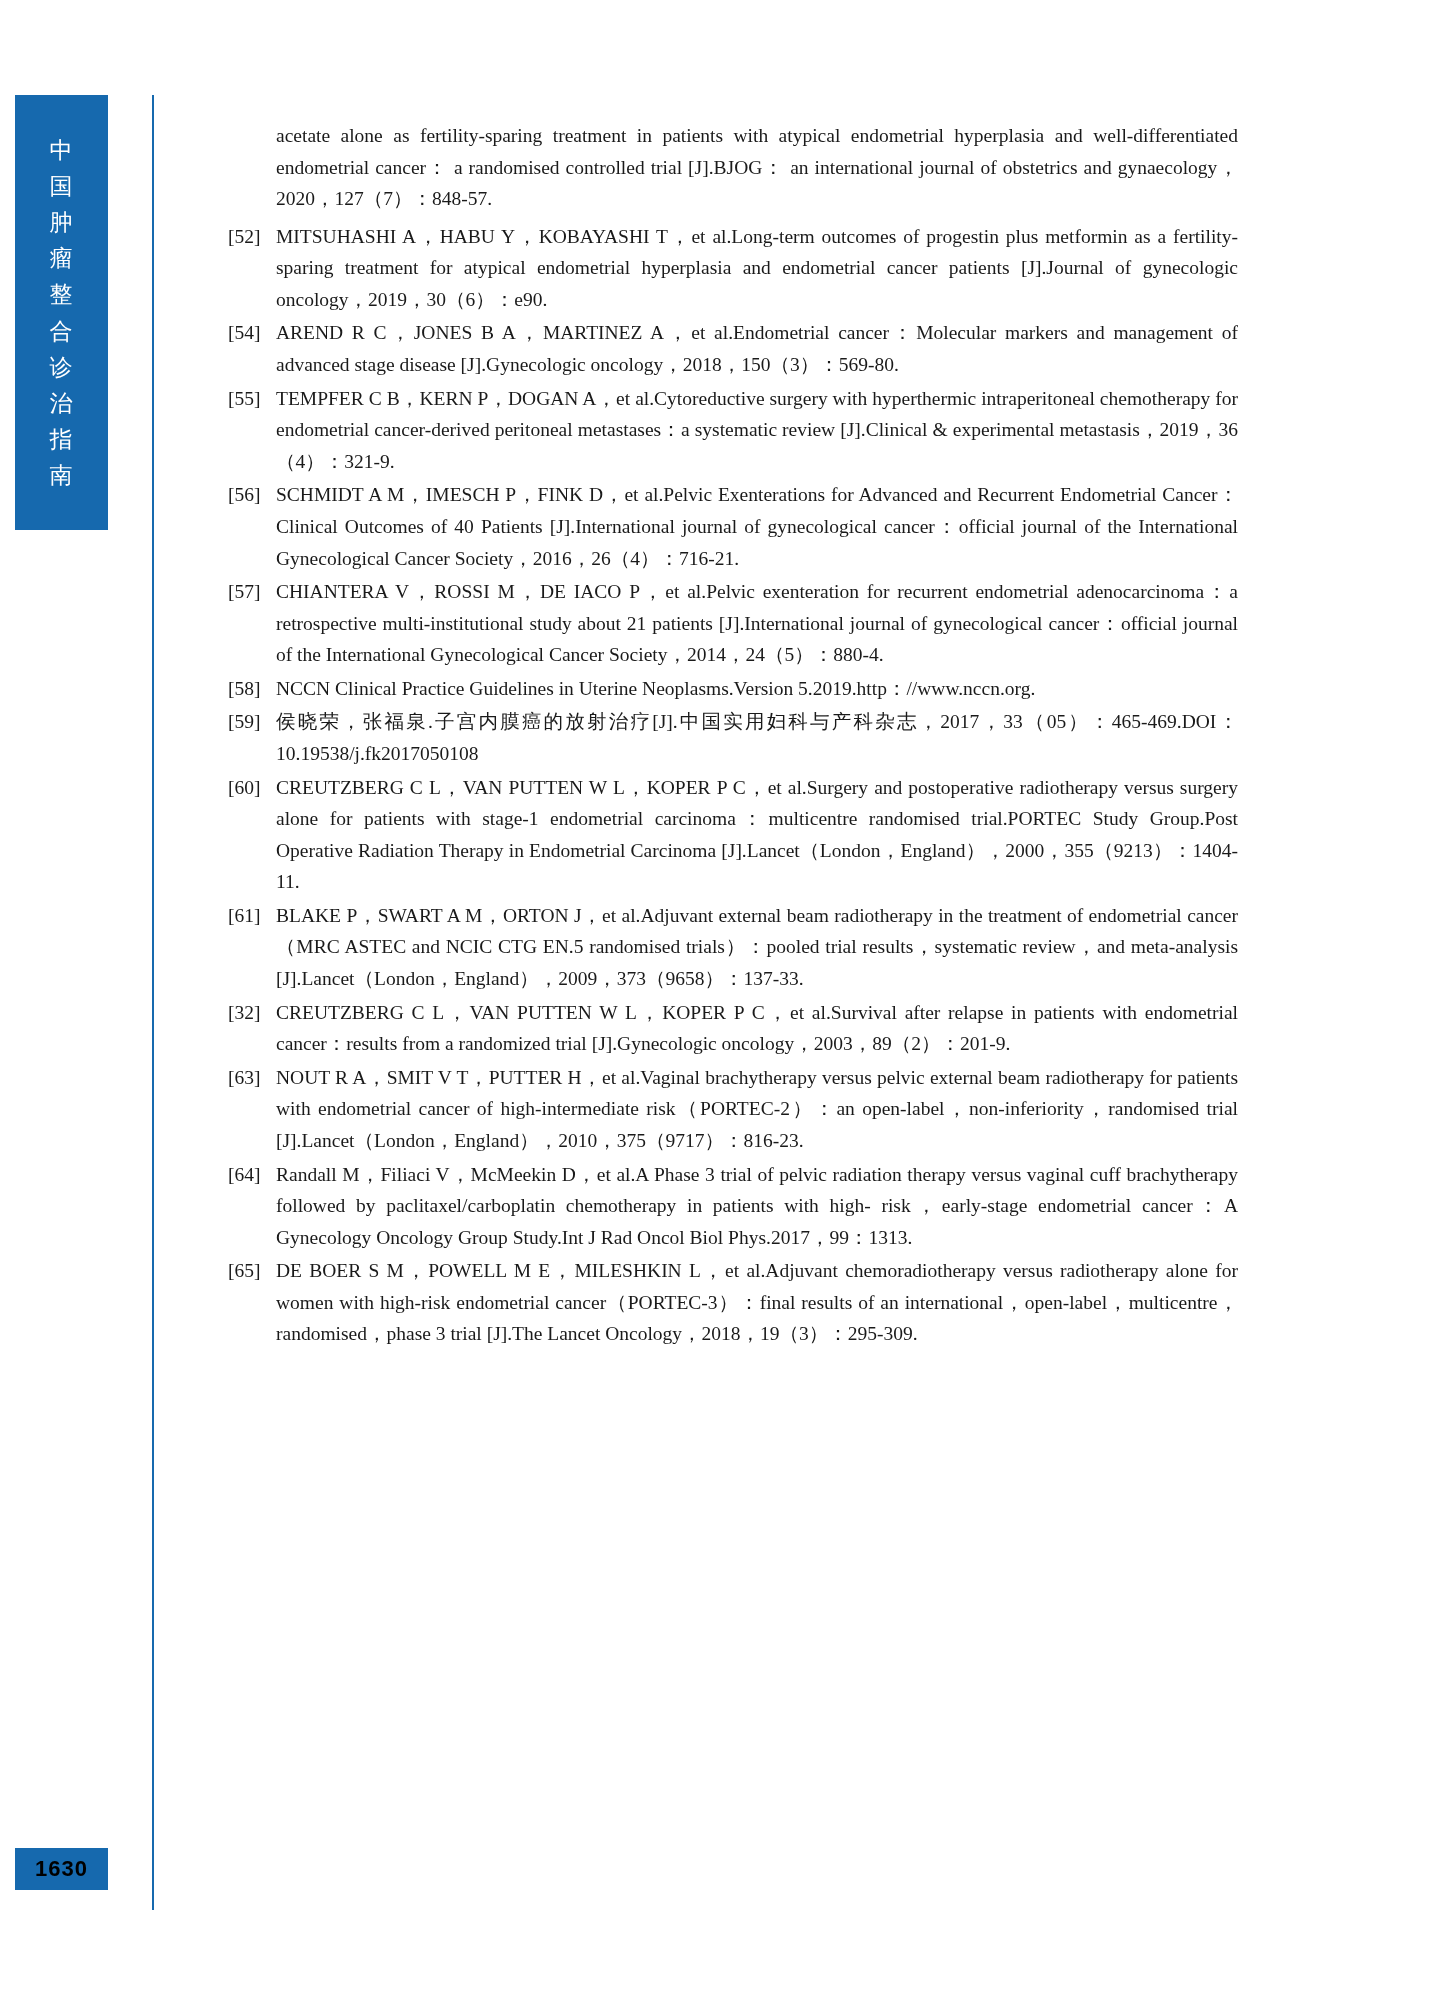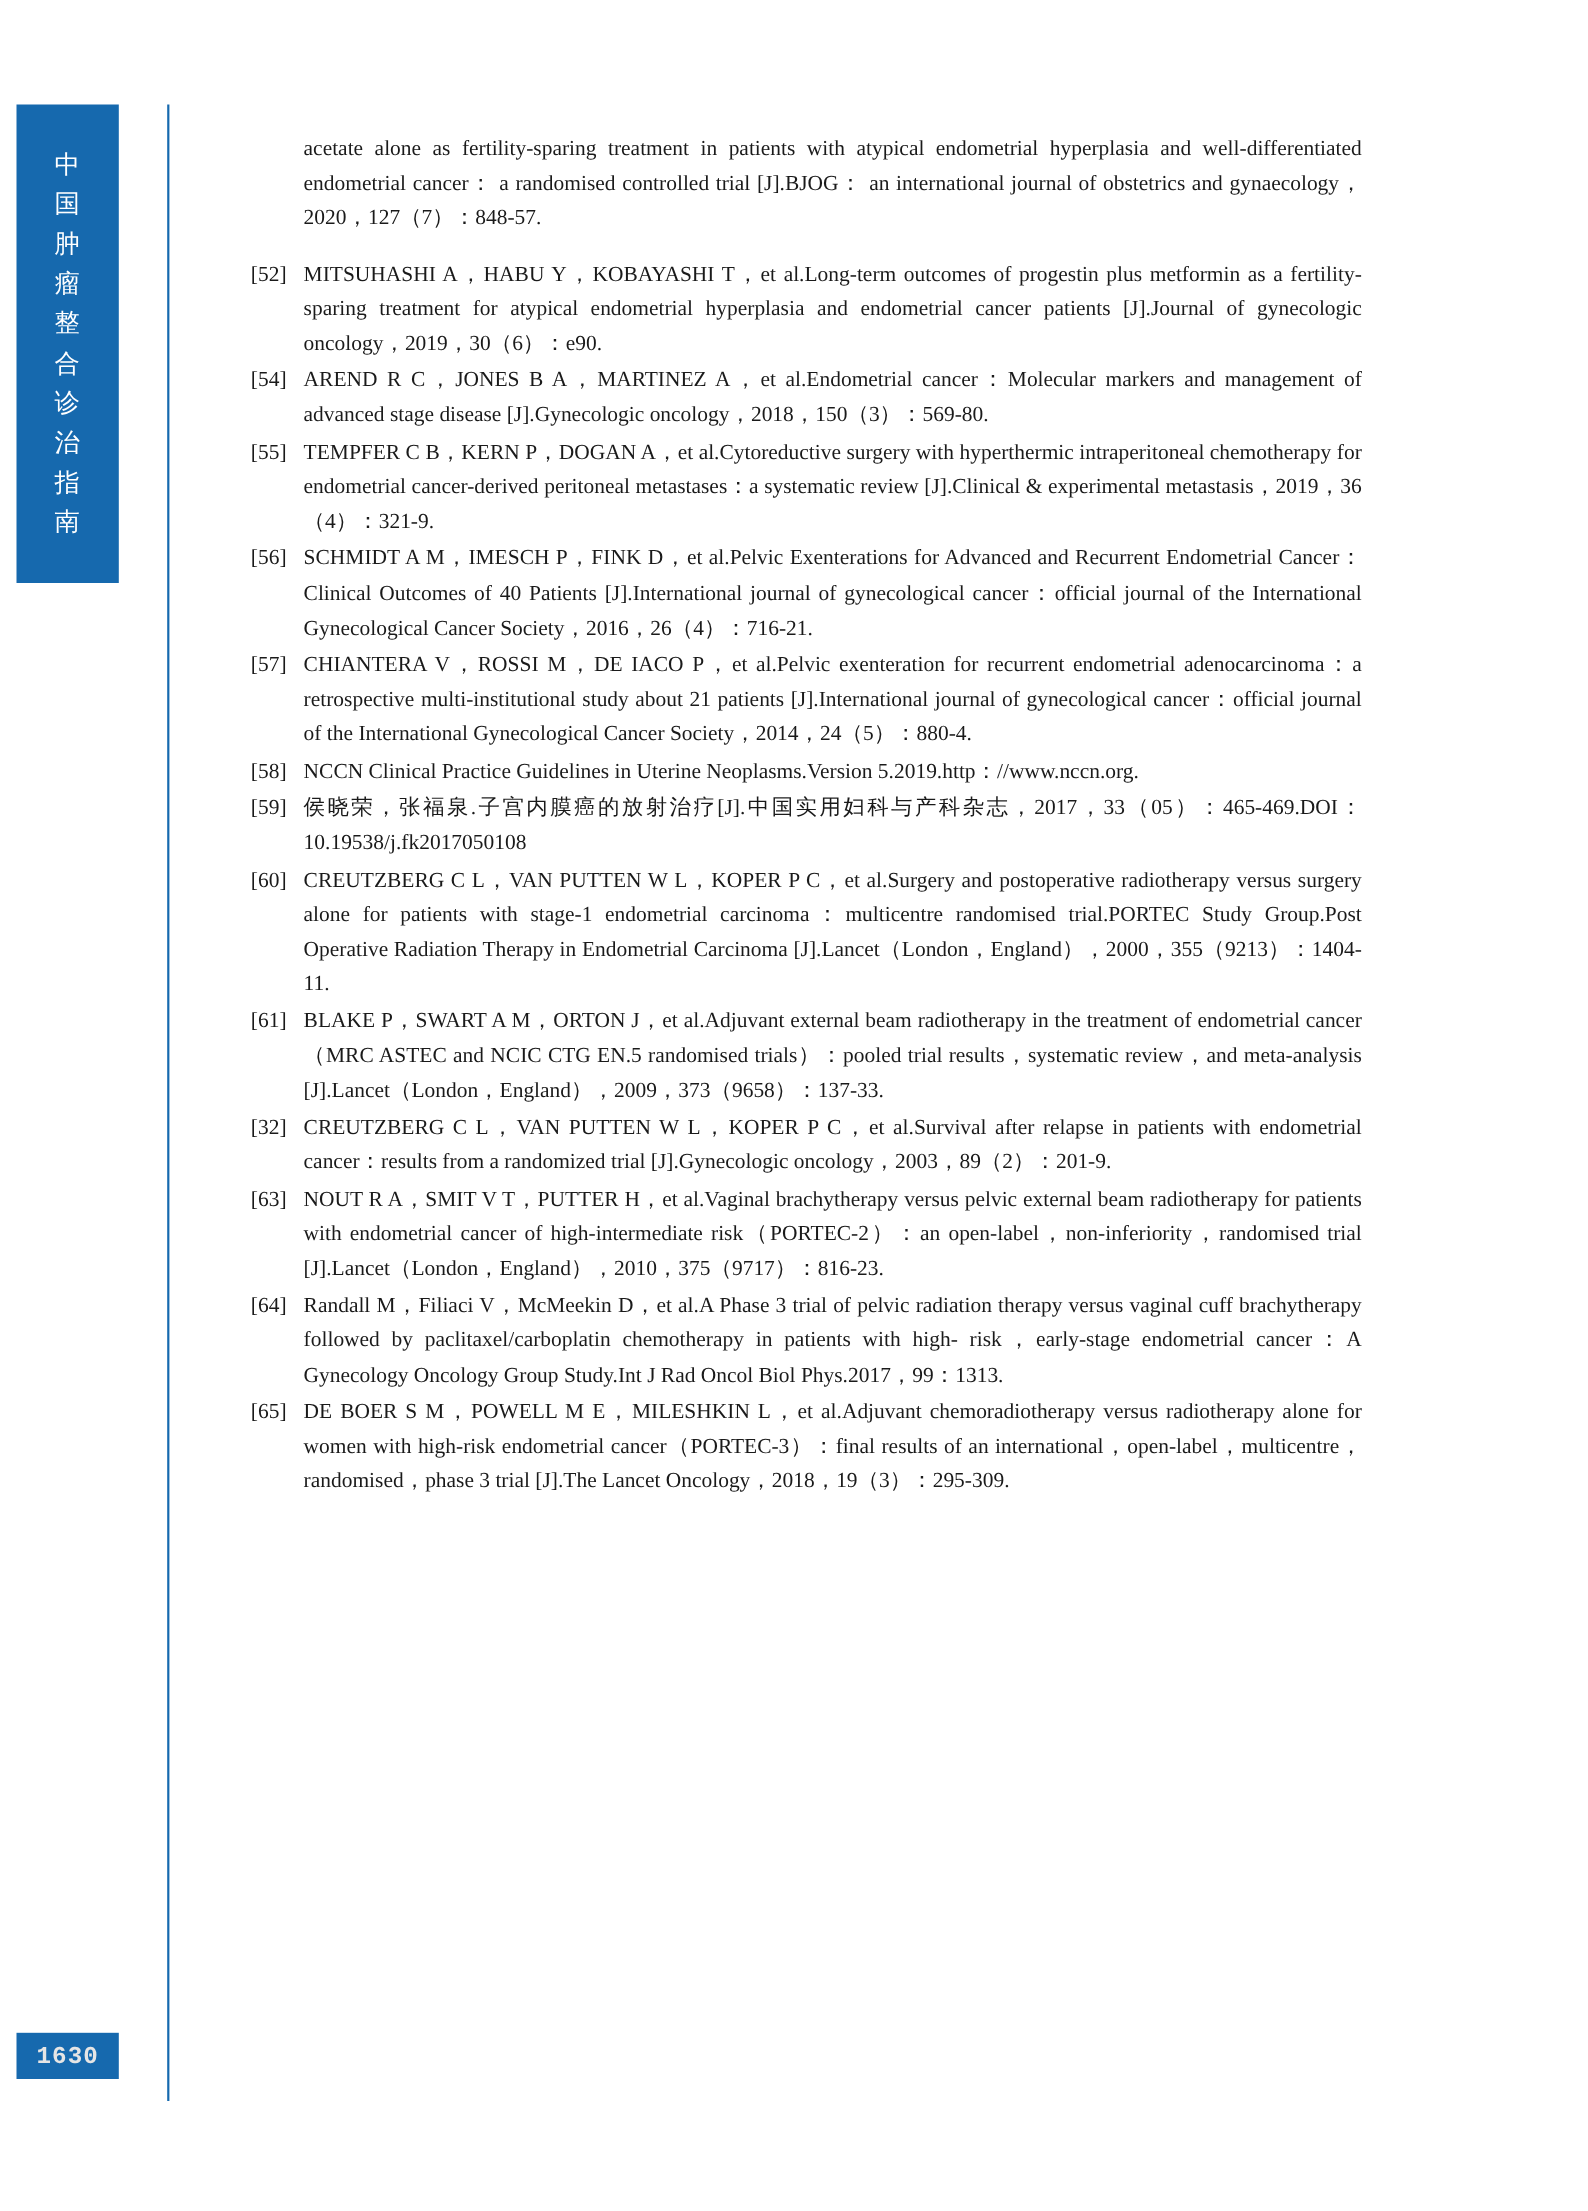--- a/index.html
+++ b/index.html
@@ -39,25 +39,25 @@
   }
 
   
   .page-number {
     position: absolute;
     left: 15px;
     bottom: 120px;
     width: 93px;
     height: 42px;
     background: #1669ae;
-    color: #e5e5e5;
+    color: #000000;
     display: flex;
     align-items: center;
     justify-content: center;
-    font-family: Liberation Mono, monospace;
+    font-family: Liberation Sans, sans-serif;
     font-size: 22px;
     font-weight: bold;
     letter-spacing: 1px;
   }
 
   
   .v-rule {
     position: absolute;
     left: 152px;
     top: 95px;
@@ -92,21 +92,21 @@
     flex: 1 1 auto;
     text-align: justify;
     text-justify: inter-word;
     hyphens: none;
   }
   
   .ref.cont .body {
     margin-left: 0;
   }
   .ref.cont {
-    margin-bottom: 19px;
+    margin-bottom: 6px;
   }
 </style>
 </head>
 <body>
 
 <div class="side-banner">
   <span class="ch">中</span>
   <span class="ch">国</span>
   <span class="ch">肿</span>
   <span class="ch">瘤</span>

